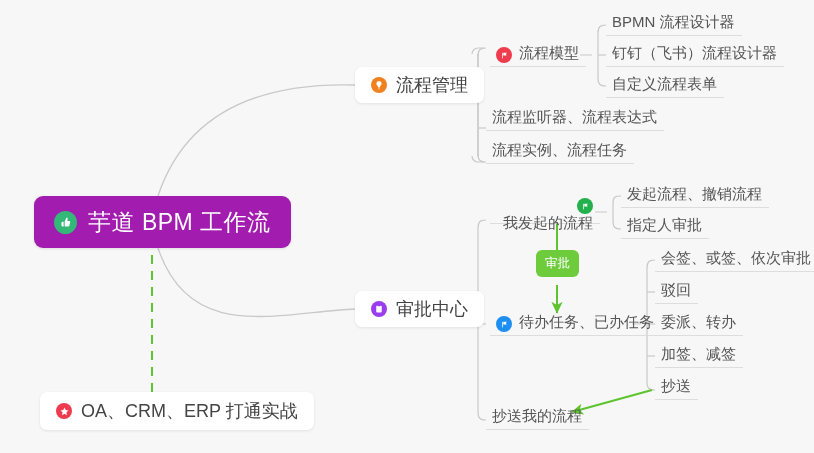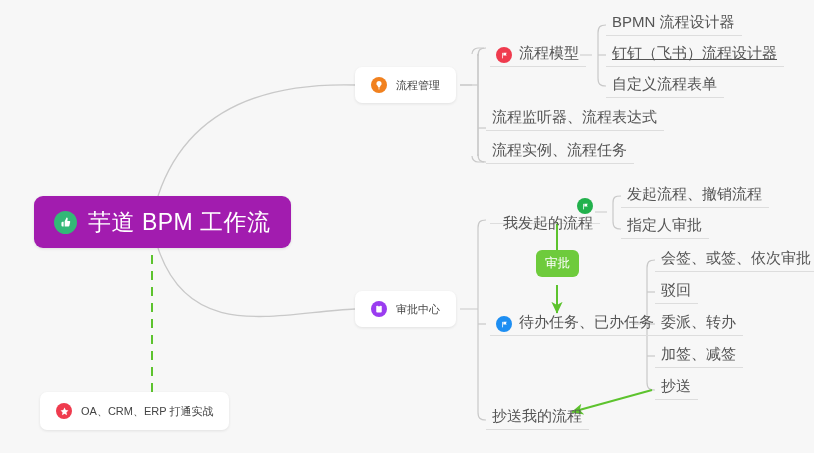--- a/index.html
+++ b/index.html
@@ -46,21 +46,21 @@
     box-shadow: 0 1px 3px rgba(0,0,0,0.10);
   }
   .root-node .node-label { margin-left: 11px; }
   
   .card-node {
     background: #ffffff;
     border-radius: 7px;
     padding: 0 16px;
     height: 36px;
     color: #444444;
-    font-size: 11px;
+    font-size: 18px;
     box-shadow: 0 1px 3px rgba(0,0,0,0.09);
   }
   .card-node .node-label { margin-left: 9px; }
   
   .line-node {
     color: #555555;
     font-size: 15px;
     height: 26px;
     border-bottom: 1px solid #dddddd;
     padding: 0 7px 0 6px;
@@ -191,21 +191,21 @@
         <rect x="4" y="3" width="1.4" height="10.2" rx="0.6"></rect>
         <path d="M5.9 3.3h6.1l-1.5 2.4 1.5 2.4H5.9z"></path>
       </svg>
     </span>
     <span class="node-label">流程模型</span>
   </div>
 
   <div class="node line-node no-icon" style="left:606px; top:10px;">
     <span class="node-label">BPMN 流程设计器</span>
   </div>
-  <div class="node line-node no-icon" style="left:606px; top:41px;text-decoration:underline;">
+  <div class="node line-node no-icon" style="left:606px; top:41px;">
     <span class="node-label">钉钉（飞书）流程设计器</span>
   </div>
   <div class="node line-node no-icon" style="left:606px; top:72px;">
     <span class="node-label">自定义流程表单</span>
   </div>
 
   <div class="node line-node no-icon" style="left:486px; top:138px;">
     <span class="node-label">流程实例、流程任务</span>
   </div>
   <div class="node line-node no-icon" style="left:486px; top:105px;">

